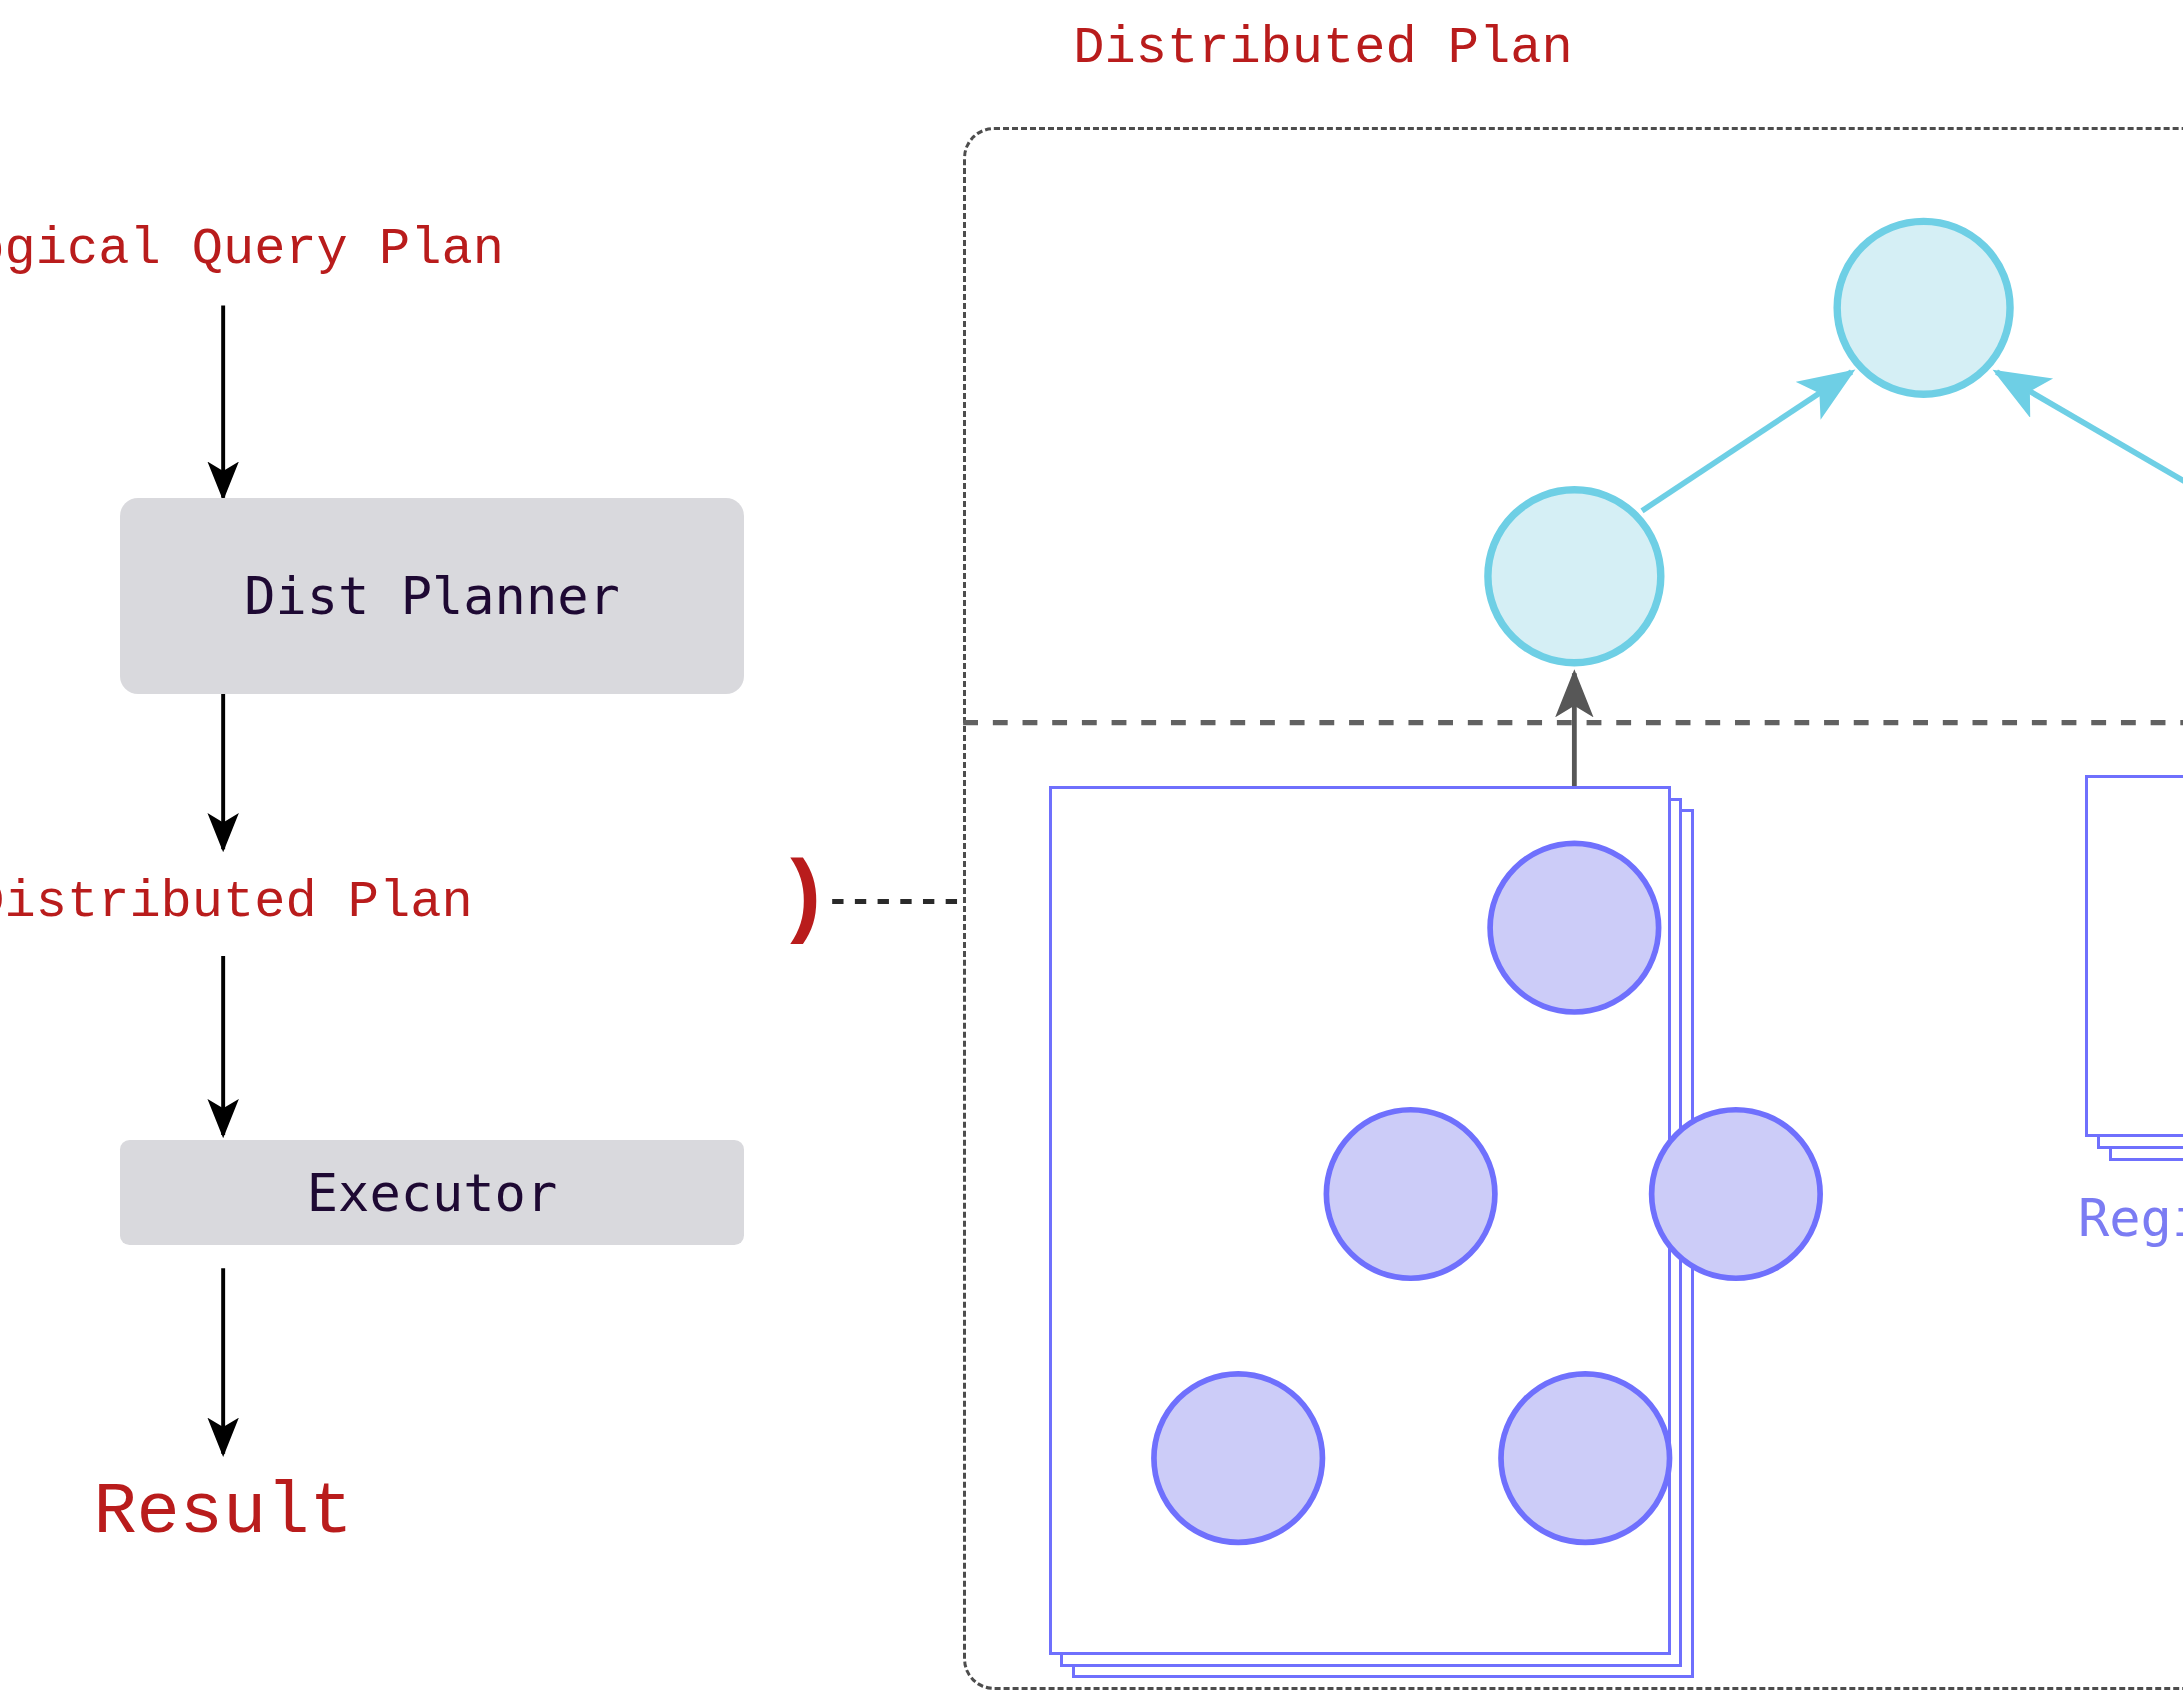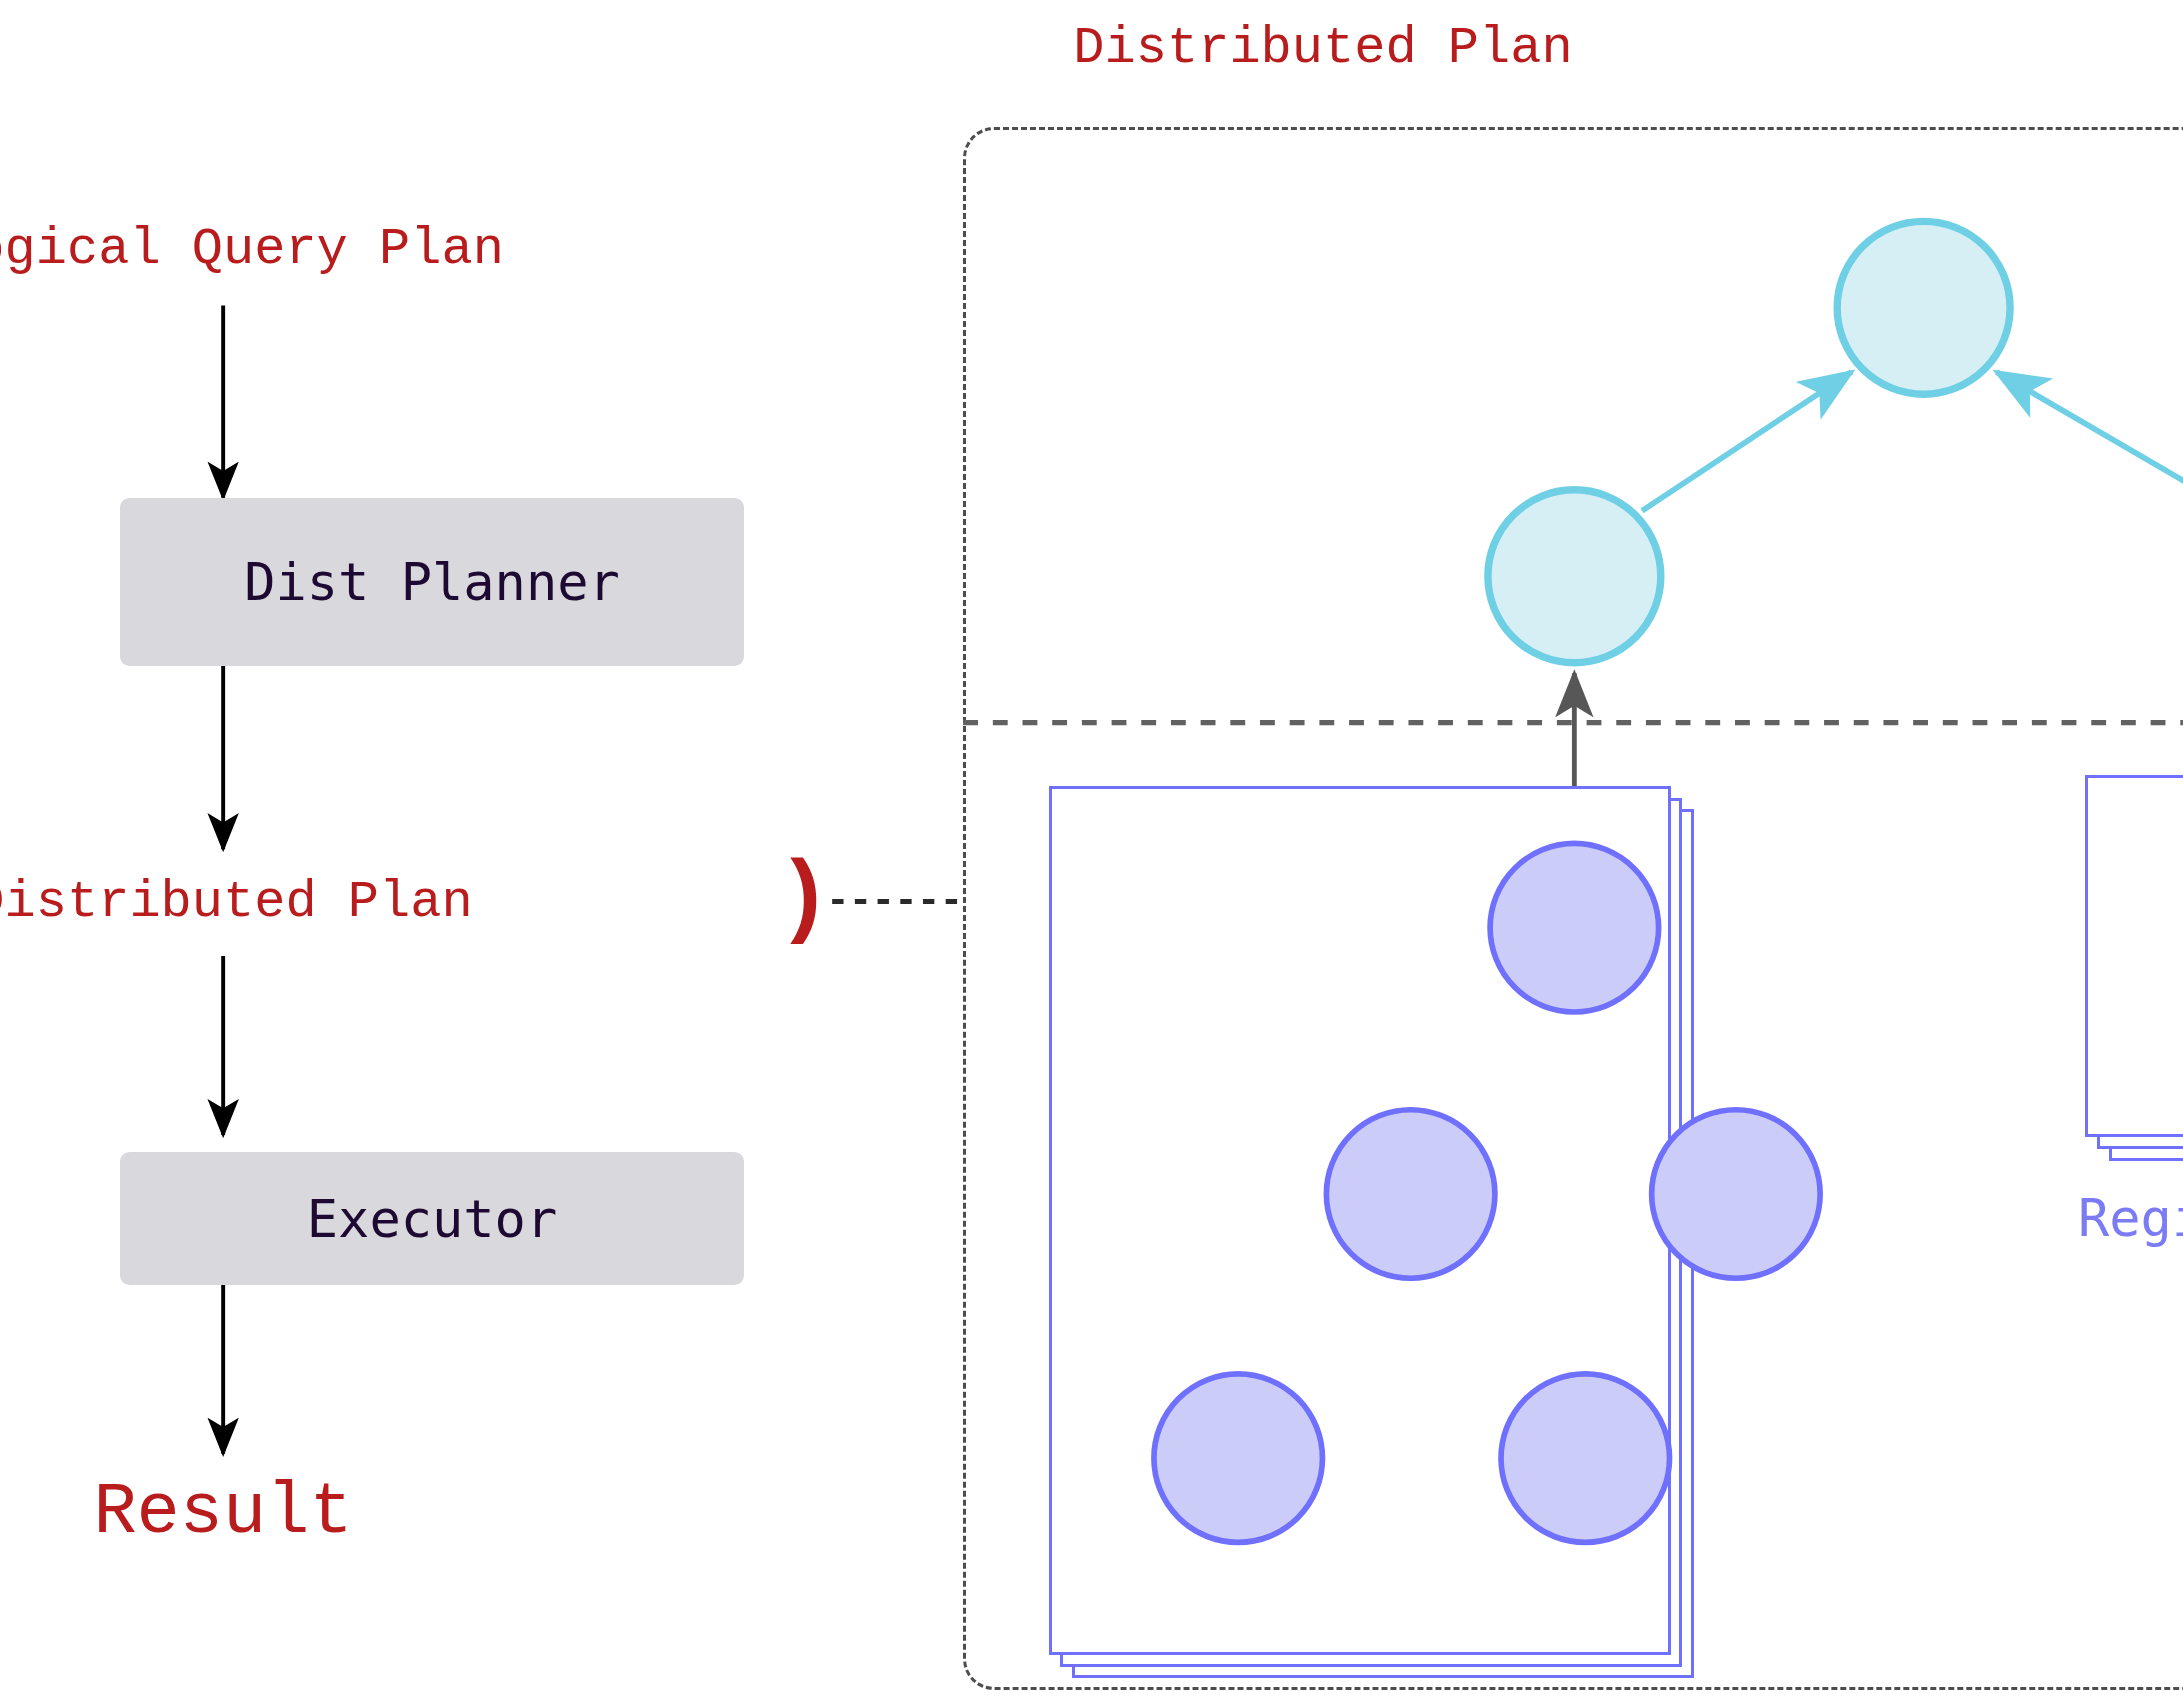--- a/index.html
+++ b/index.html
@@ -123,29 +123,29 @@
     <circle cx="3230" cy="2735" r="193" fill="#ccccf8" stroke="#6f70fd" stroke-width="13"></circle>
     <circle cx="3975" cy="2735" r="193" fill="#ccccf8" stroke="#6f70fd" stroke-width="13"></circle>
     <circle cx="2835" cy="3340" r="193" fill="#ccccf8" stroke="#6f70fd" stroke-width="13"></circle>
     <circle cx="3630" cy="3340" r="193" fill="#ccccf8" stroke="#6f70fd" stroke-width="13"></circle>
 
     <circle cx="5270" cy="2125" r="193" fill="#ccccf8" stroke="#6f70fd" stroke-width="13"></circle>
   </svg>
 
   <div class="txt center" style="left:223px; top:249px; font-size:52px;">Logical Query Plan</div>
 
-  <div class="procbox" style="left:120px; top:498px; width:624px; height:168px; font-size:52px;">
+  <div class="procbox" style="left:120px; top:498px; width:624px; height:196px; font-size:52px;border-radius:18px;">
     <span>Dist Planner</span>
   </div>
 
   <div class="txt center" style="left:223px; top:902px; font-size:52px;">Distributed Plan</div>
 
   <div class="txt center" style="left:804px; top:900px; font-size:92px; font-weight:600;">)</div>
 
-  <div class="procbox" style="left:120px; top:1140px; width:624px; height:133px; font-size:52px;margin-top:12px;">
+  <div class="procbox" style="left:120px; top:1140px; width:624px; height:105px; font-size:52px;">
     <span>Executor</span>
   </div>
 
   <div class="txt center" style="left:223px; top:1513px; font-size:72px;">Result</div>
 
   <div class="txt center" style="left:1323px; top:48px; font-size:52px;">Distributed Plan</div>
 
   <div class="label-regions txt" style="left:2078px; top:1218px; font-size:52px; color:#7b7cf3; transform:translate(0,-50%);">Regions</div>
 
 </div>

